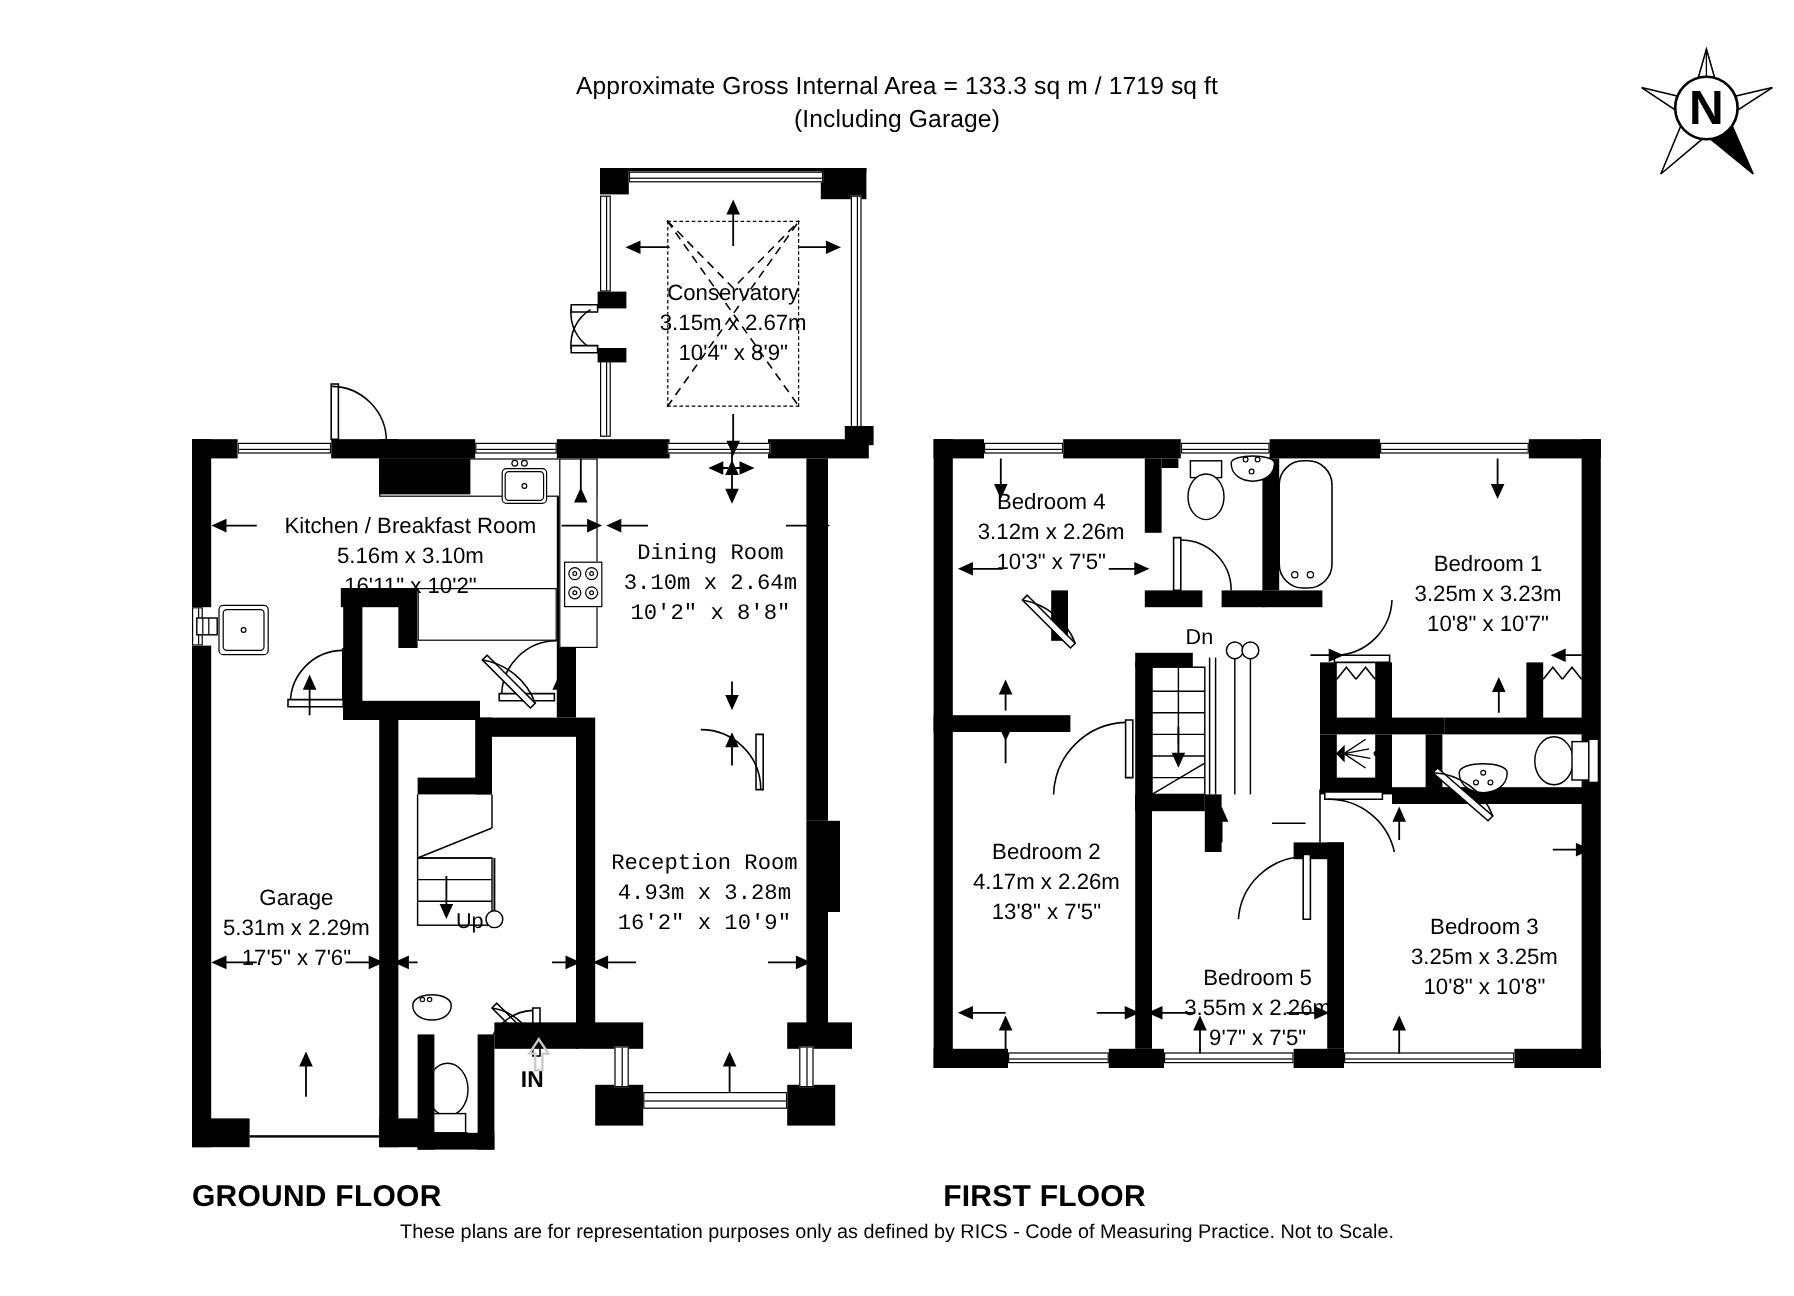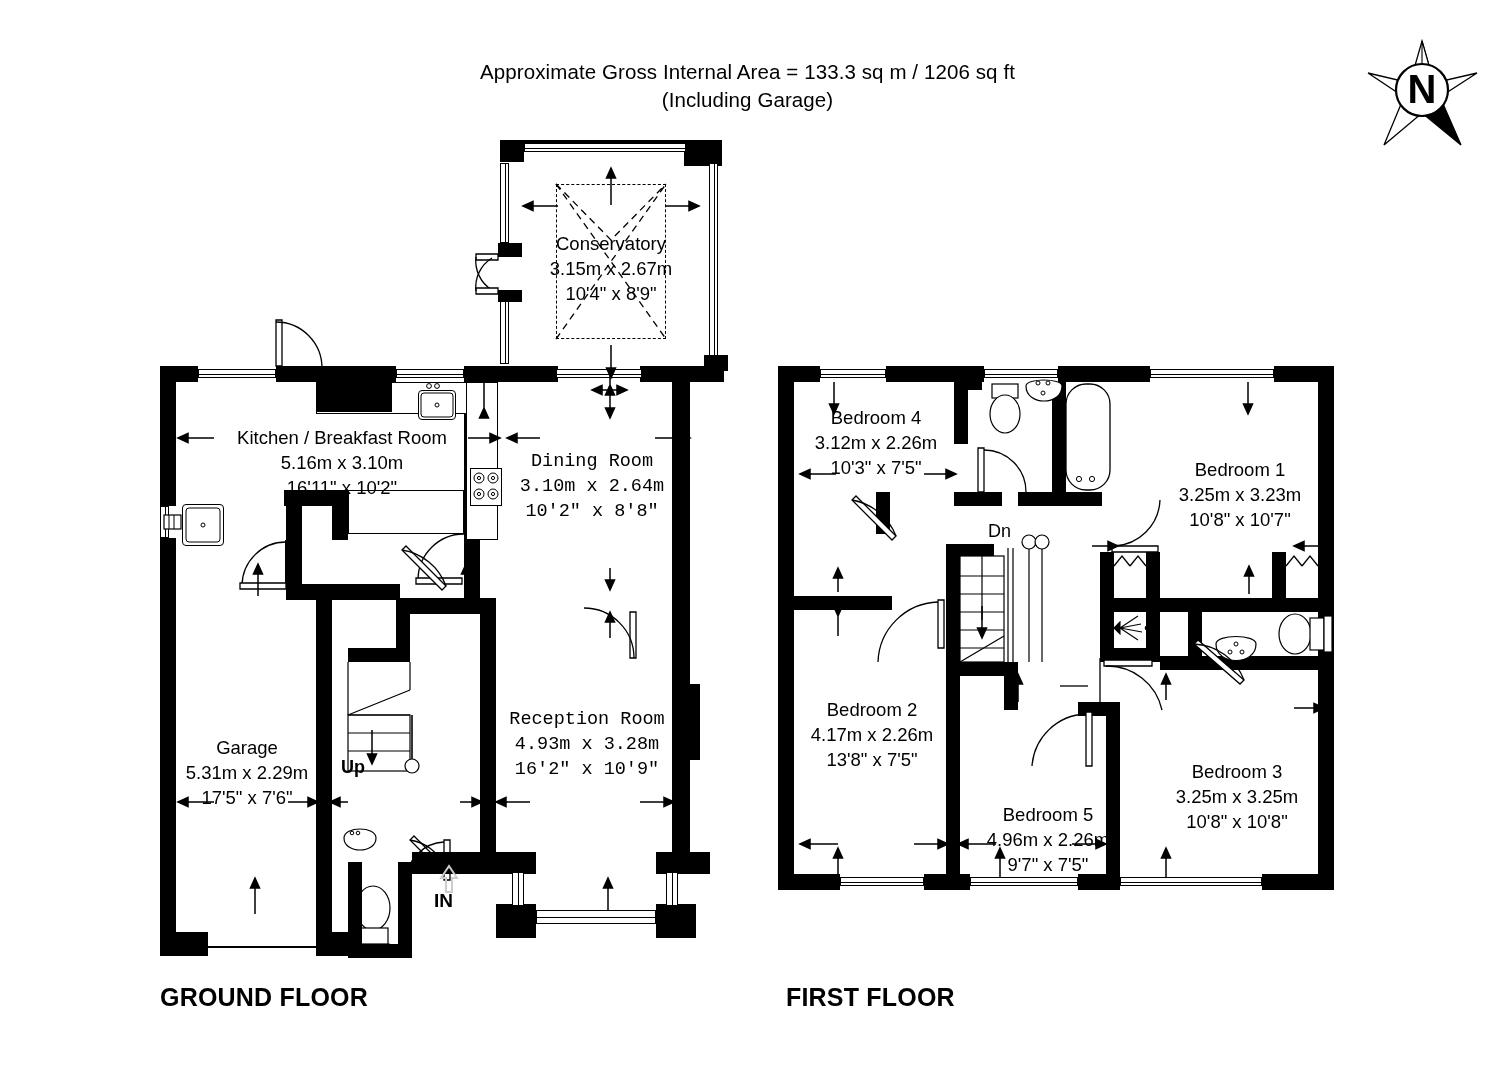--- a/index.html
+++ b/index.html
@@ -45,21 +45,21 @@
   svg.ov{position:absolute;left:0;top:0;width:1495px;height:1080px;
          pointer-events:none;overflow:visible;}
 
   .compass{position:absolute;left:1360px;top:33px;width:125px;height:125px;}
 </style>
 </head>
 <body>
 
 <div class="canvas">
 
-  <div class="hdr" id="hdr1">Approximate Gross Internal Area = 133.3 sq m / 1206 sq ft</div>
+  <div class="hdr" id="hdr1">Approximate Gross Internal Area = 133.3 sq m / 1719 sq ft</div>
   <div class="hdr" id="hdr2">(Including Garage)</div>
 
   <div class="compass">
     <svg viewBox="0 0 125 125" width="125" height="125">
       <path d="M62 8 L74 50 L117 40 L80 64 L101 112 L62 80 L24 112 L44 64 L8 40 L50 50 Z" fill="#ffffff" stroke="#000" stroke-width="1.3"></path>
       <path d="M62 80 L101 112 L80 64 Z" fill="#000"></path>
       <path d="M62 80 L62 8 L74 50 Z" fill="#ffffff" stroke="#000" stroke-width="1.1"></path>
       <circle cx="62" cy="57" r="26" fill="#ffffff" stroke="#000" stroke-width="2.2"></circle>
       <text x="62" y="70" text-anchor="middle" font-family="Liberation Sans, sans-serif" font-size="40" font-weight="bold" fill="#000">N</text>
     </svg>
@@ -303,21 +303,21 @@
       <span class="d1">4.93m x 3.28m</span>
       <span class="d2">16'2" x 10'9"</span>
     </div>
 
     <div class="room" style="left:172px;top:735px;width:150px;">
       <span class="nm">Garage</span>
       <span class="d1">5.31m x 2.29m</span>
       <span class="d2">17'5" x 7'6"</span>
     </div>
 
-    <div class="tiny" style="left:341px;top:757px;font-weight:bold;">Up</div>
+    <div class="tiny" style="left:380px;top:757px;">Up</div>
 
     <svg class="ov">
       <path d="M441 878 L449 866 L457 878 L452 878 L452 892 L446 892 L446 878 Z" fill="none" stroke="#cccccc" stroke-width="2"></path>
     </svg>
     <div class="tiny bold" style="left:434px;top:890px;">IN</div>
   </div>
 
   <div>
 
     <div class="w" style="left:778px;top:366px;width:42px;height:16px;"></div>
@@ -508,30 +508,31 @@
     </div>
 
     <div class="room" style="left:792px;top:697px;width:160px;">
       <span class="nm">Bedroom 2</span>
       <span class="d1">4.17m x 2.26m</span>
       <span class="d2">13'8" x 7'5"</span>
     </div>
 
     <div class="room" style="left:958px;top:757px;width:180px;margin-top:45px;">
       <span class="nm">Bedroom 5</span>
-      <span class="d1">4.96m x 2.26m</span>
+      <span class="d1">3.55m x 2.26m</span>
       <span class="d2">9'7" x 7'5"</span>
     </div>
 
     <div class="room" style="left:1142px;top:739px;width:190px;margin-top:20px;">
       <span class="nm">Bedroom 3</span>
       <span class="d1">3.25m x 3.25m</span>
       <span class="d2">10'8" x 10'8"</span>
     </div>
 
     <div class="tiny" style="left:988px;top:521px;">Dn</div>
   </div>
 
   <div class="floor-label" id="gf-label">GROUND FLOOR</div>
   <div class="floor-label" id="ff-label">FIRST FLOOR</div>
 
+  <div class="foot" id="foot1">These plans are for representation purposes only as defined by RICS - Code of Measuring Practice. Not to Scale.</div>
 
 </div>
 
 </body></html>

